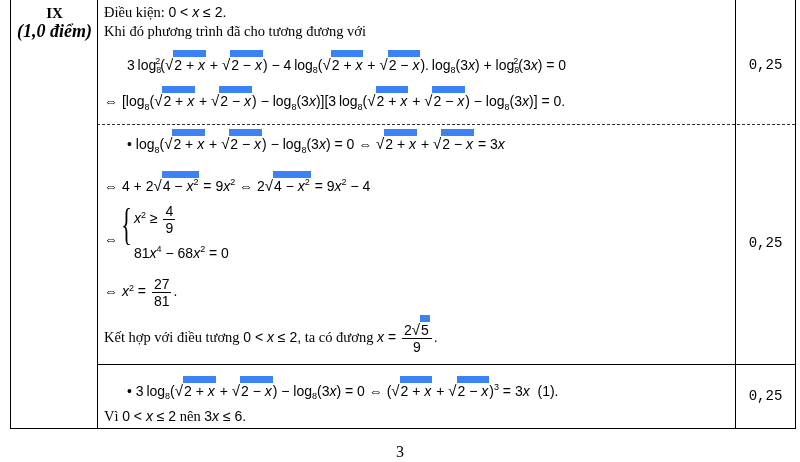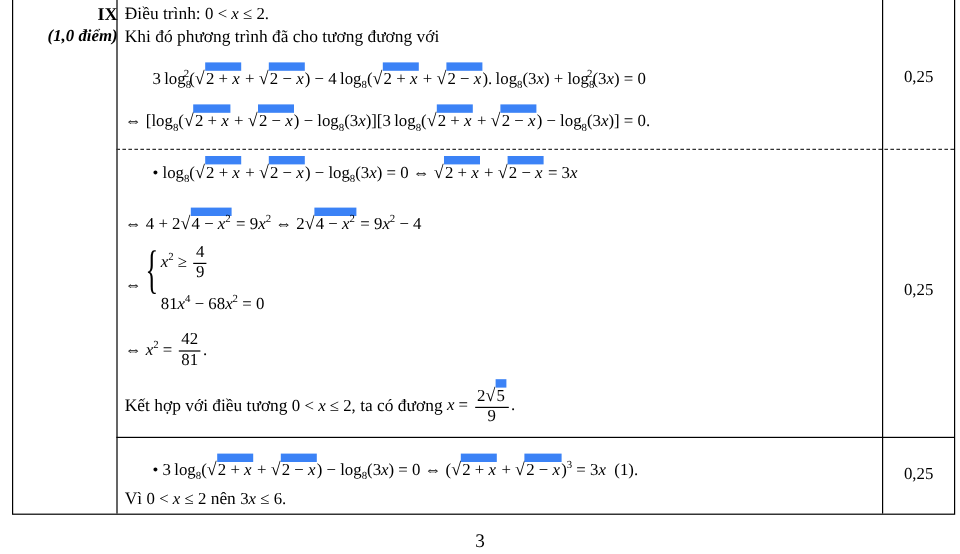--- a/index.html
+++ b/index.html
@@ -5,26 +5,26 @@
   html, body { margin: 0; padding: 0; background: #ffffff; }
   body {
     width: 800px; height: 462px; position: relative; overflow: hidden;
     font-family: "Liberation Serif", "DejaVu Serif", serif; color: #000;
   }
   .tbl { position: absolute; left: 10px; top: -1px; width: 786px; height: 430px; border: 1px solid #000; box-sizing: border-box; }
   .vline { position: absolute; top: 0; bottom: 0; width: 0; border-left: 1px solid #000; }
   .hline { position: absolute; height: 0; }
   .hline.dashed { border-top: 1px dashed #333; }
   .hline.solid { border-top: 1px solid #000; }
-  .label-cell { position: absolute; left: 0; width: 87px; top: 4px; text-align: right; line-height: 18px; }
+  .label-cell { position: absolute; left: 0; width: 87px; top: 4px; text-align: center; line-height: 18px; }
   .label-cell .roman { font-weight: bold; font-size: 15px; }
-  .label-cell .pts { font-weight: bold; font-style: italic; font-size: 14px; }
+  .label-cell .pts { font-weight: bold; font-style: italic; font-size: 18px; }
   .line { position: absolute; font-size: 14.5px; white-space: nowrap; line-height: 18px; }
-  .math { font-family: Liberation Serif, serif; font-size: 14px; }
-  .score { position: absolute; left: 736px; width: 59px; text-align: center; font-size: 14px; font-family: Liberation Serif, serif; }
+  .math { font-family: Liberation Sans, sans-serif; font-size: 14px; }
+  .score { position: absolute; left: 736px; width: 59px; text-align: center; font-size: 14px; font-family: Liberation Mono, monospace; }
   i.v { font-style: italic; }
   sub, sup { font-size: 9px; }
   .frac { display: inline-flex; flex-direction: column; align-items: center; vertical-align: middle; line-height: 16px; margin: 0 2px; }
   .frac .num { border-bottom: 1px solid #000; padding: 0 2px; }
   .frac .den { padding: 0 2px; }
   .sqrt { border-top: 7px solid #3b82f6; padding: 0 1px; }
   .rad { font-size: 15px; }
   .brace { position: absolute; font-size: 44px; line-height: 44px; font-weight: 100; transform: scaleX(0.5); }
   .pageno { position: absolute; left: 0; width: 800px; top: 443px; text-align: center; font-size: 16px; }
 </style>
@@ -37,21 +37,21 @@
   <div class="hline dashed" style="left:86px; right:0; top:124px"></div>
   <div class="hline solid" style="left:86px; right:0; top:364px"></div>
 
   <div class="label-cell">
     <div class="roman">IX</div>
     <div class="pts">(1,0 điểm)</div>
   </div>
 </div>
 
 <div class="line" style="left:104px; top:3px">
-  <span>Điều trình:</span>
+  <span>Điều kiện:</span>
   <span class="math">0 &lt; <i class="v">x</i> ≤ 2.</span>
 </div>
 <div class="line" style="left:104px; top:22px">Khi đó phương trình đã cho tương đương với</div>
 <div class="line math" style="left:127px; top:52px">
   3 log<sub>8</sub><sup style="margin-left:-6px">2</sup>(<span class="rad">√</span><span class="sqrt">2 + <i class="v">x</i></span> + <span class="rad">√</span><span class="sqrt">2 − <i class="v">x</i></span>) − 4 log<sub>8</sub>(<span class="rad">√</span><span class="sqrt">2 + <i class="v">x</i></span> + <span class="rad">√</span><span class="sqrt">2 − <i class="v">x</i></span>). log<sub>8</sub>(3<i class="v">x</i>) + log<sub>8</sub><sup style="margin-left:-6px">2</sup>(3<i class="v">x</i>) = 0
 </div>
 <div class="line math" style="left:104px; top:92px">
   ⇔ [log<sub>8</sub>(<span class="rad">√</span><span class="sqrt">2 + <i class="v">x</i></span> + <span class="rad">√</span><span class="sqrt">2 − <i class="v">x</i></span>) − log<sub>8</sub>(3<i class="v">x</i>)][3 log<sub>8</sub>(<span class="rad">√</span><span class="sqrt">2 + <i class="v">x</i></span> + <span class="rad">√</span><span class="sqrt">2 − <i class="v">x</i></span>) − log<sub>8</sub>(3<i class="v">x</i>)] = 0.
 </div>
 <div class="score" style="top:57px">0,25</div>
@@ -68,21 +68,21 @@
   <i class="v">x</i><sup>2</sup> ≥ <span class="frac">
       <span class="num">4</span>
       <span class="den">9</span>
     </span>
 </div>
 <div class="line math" style="left:134px; top:240px">
   81<i class="v">x</i><sup>4</sup> − 68<i class="v">x</i><sup>2</sup> = 0
 </div>
 <div class="line math" style="left:104px; top:276px">
   ⇔ <i class="v">x</i><sup>2</sup> = <span class="frac">
-      <span class="num">42</span>
+      <span class="num">27</span>
       <span class="den">81</span>
     </span>.
 </div>
 <div class="line" style="left:104px; top:322px">
   <span>Kết hợp với điều tương</span>
   <span class="math">0 &lt; <i class="v">x</i> ≤ 2,</span>
   <span>ta có đương</span>
   <span class="math"><i class="v">x</i> = <span class="frac">
         <span class="num">2<span class="rad">√</span><span class="sqrt">5</span></span>
         <span class="den">9</span>

